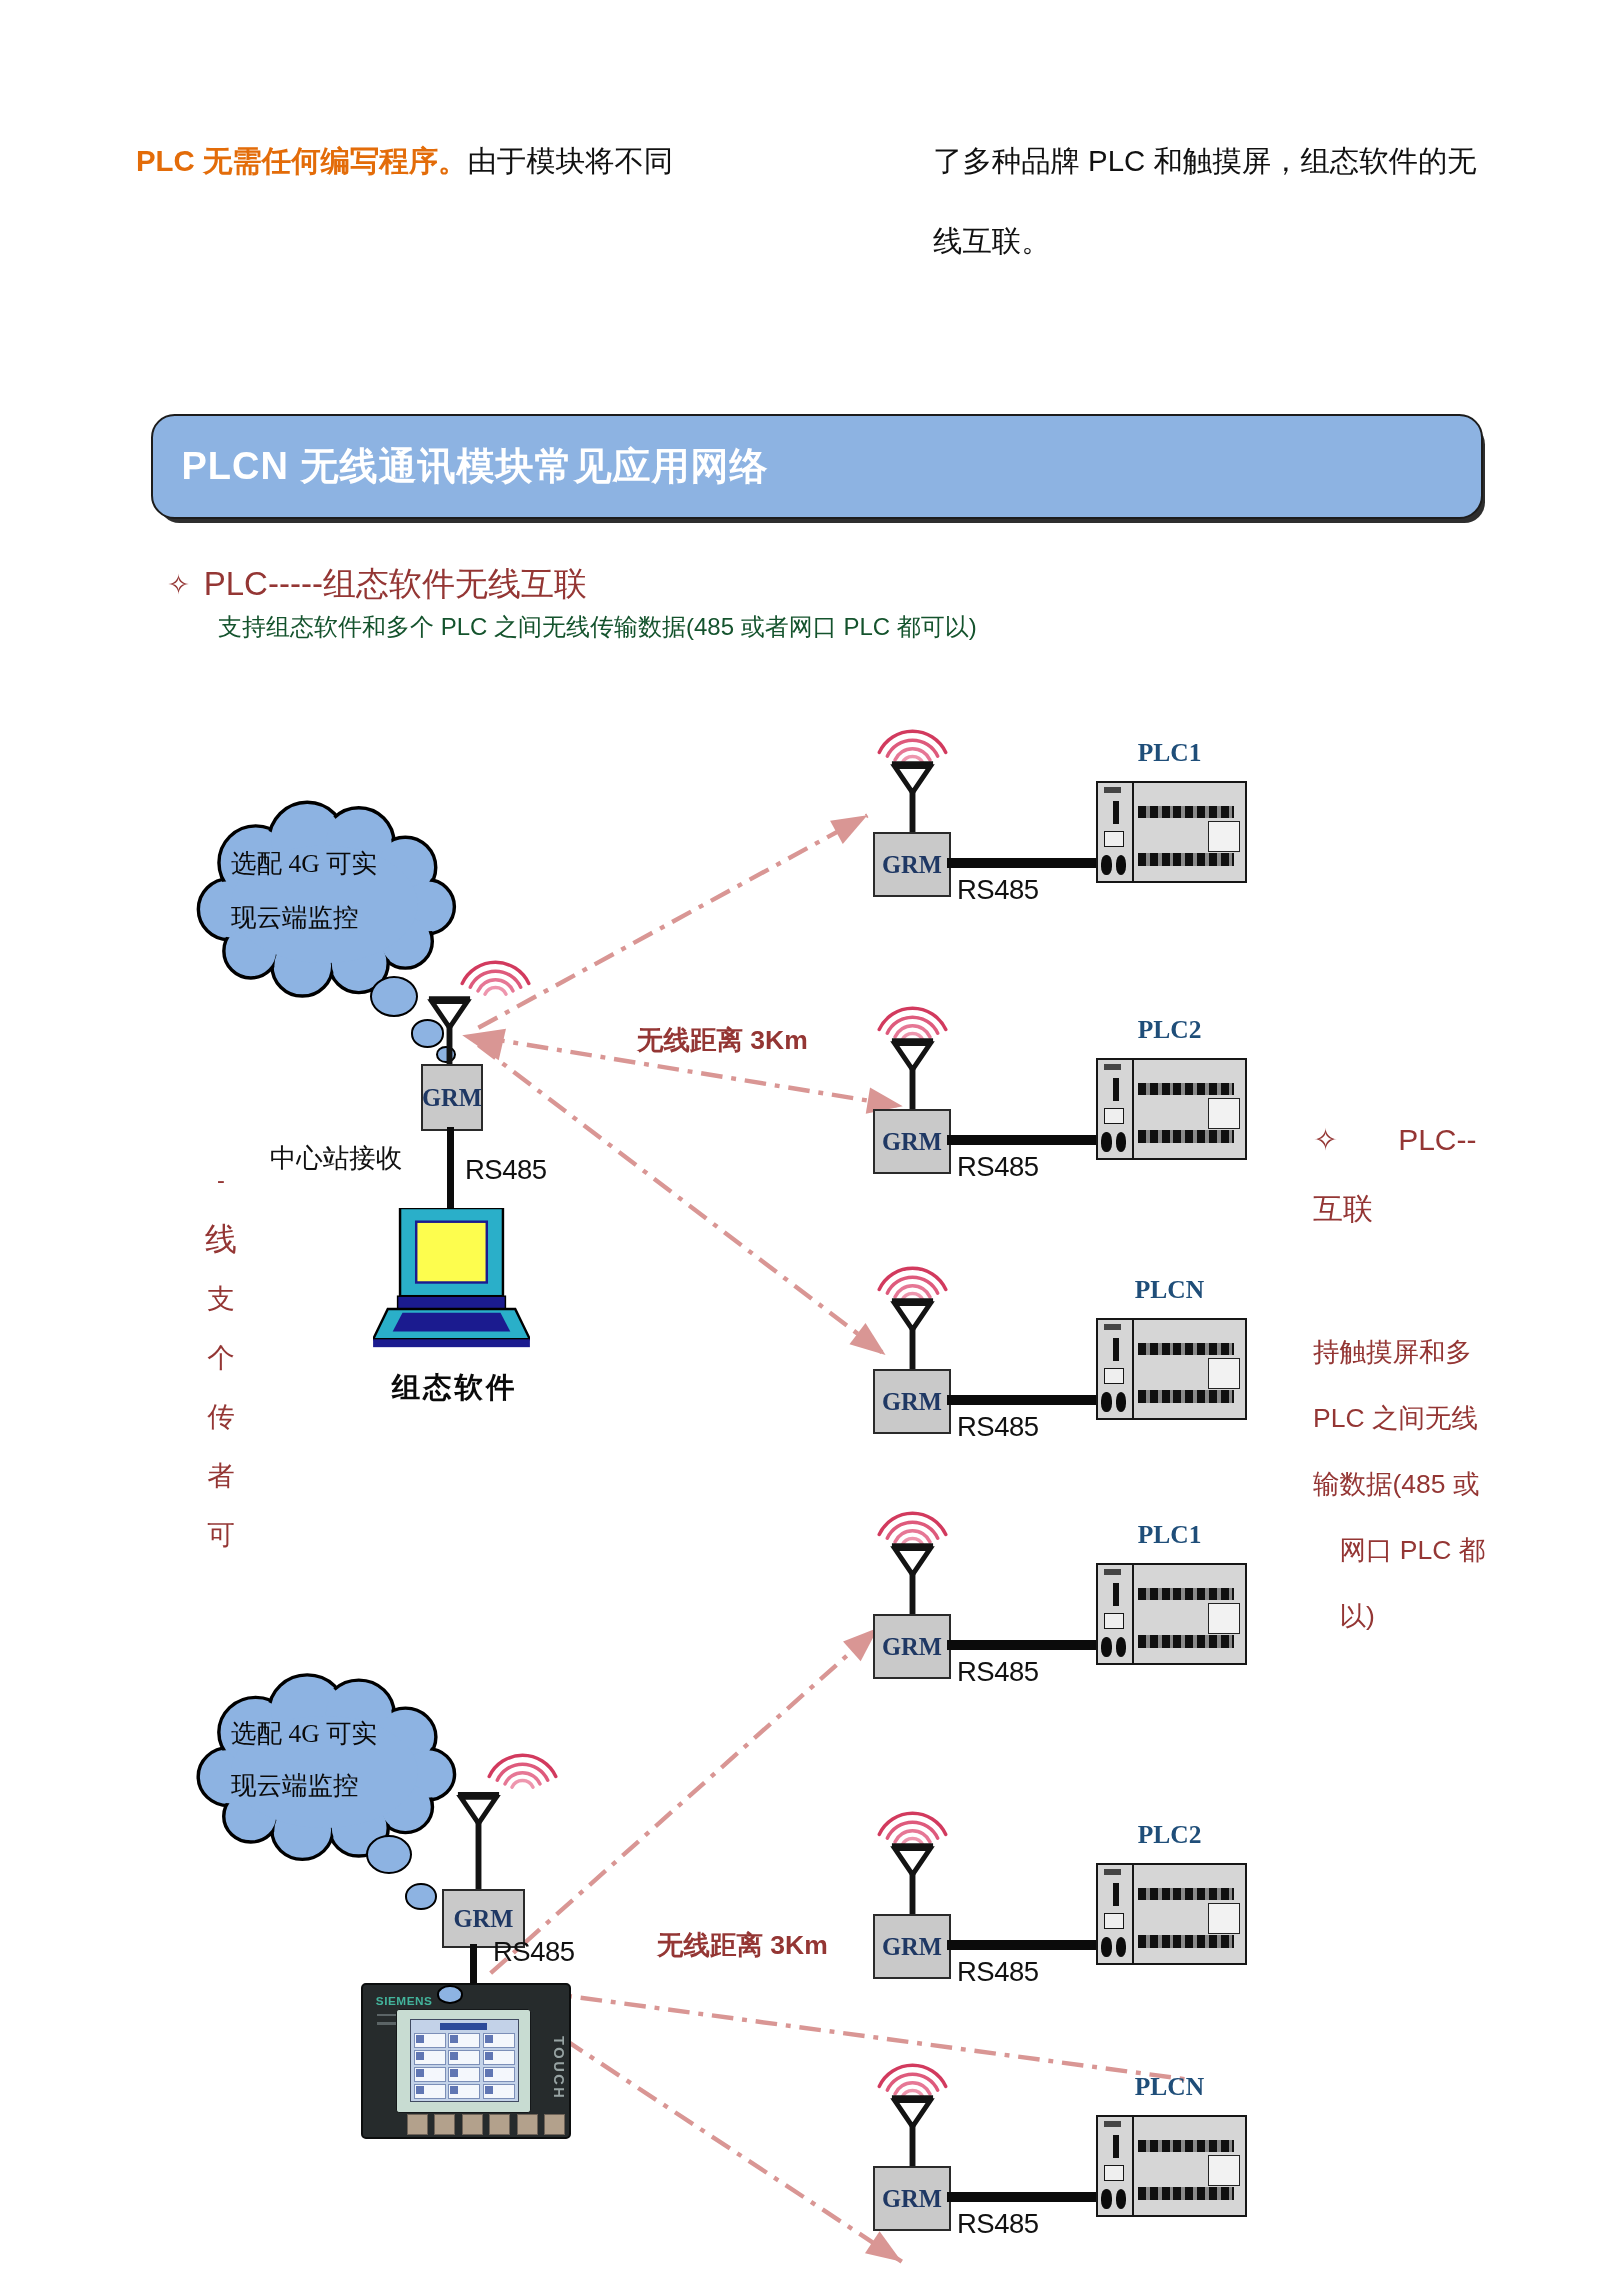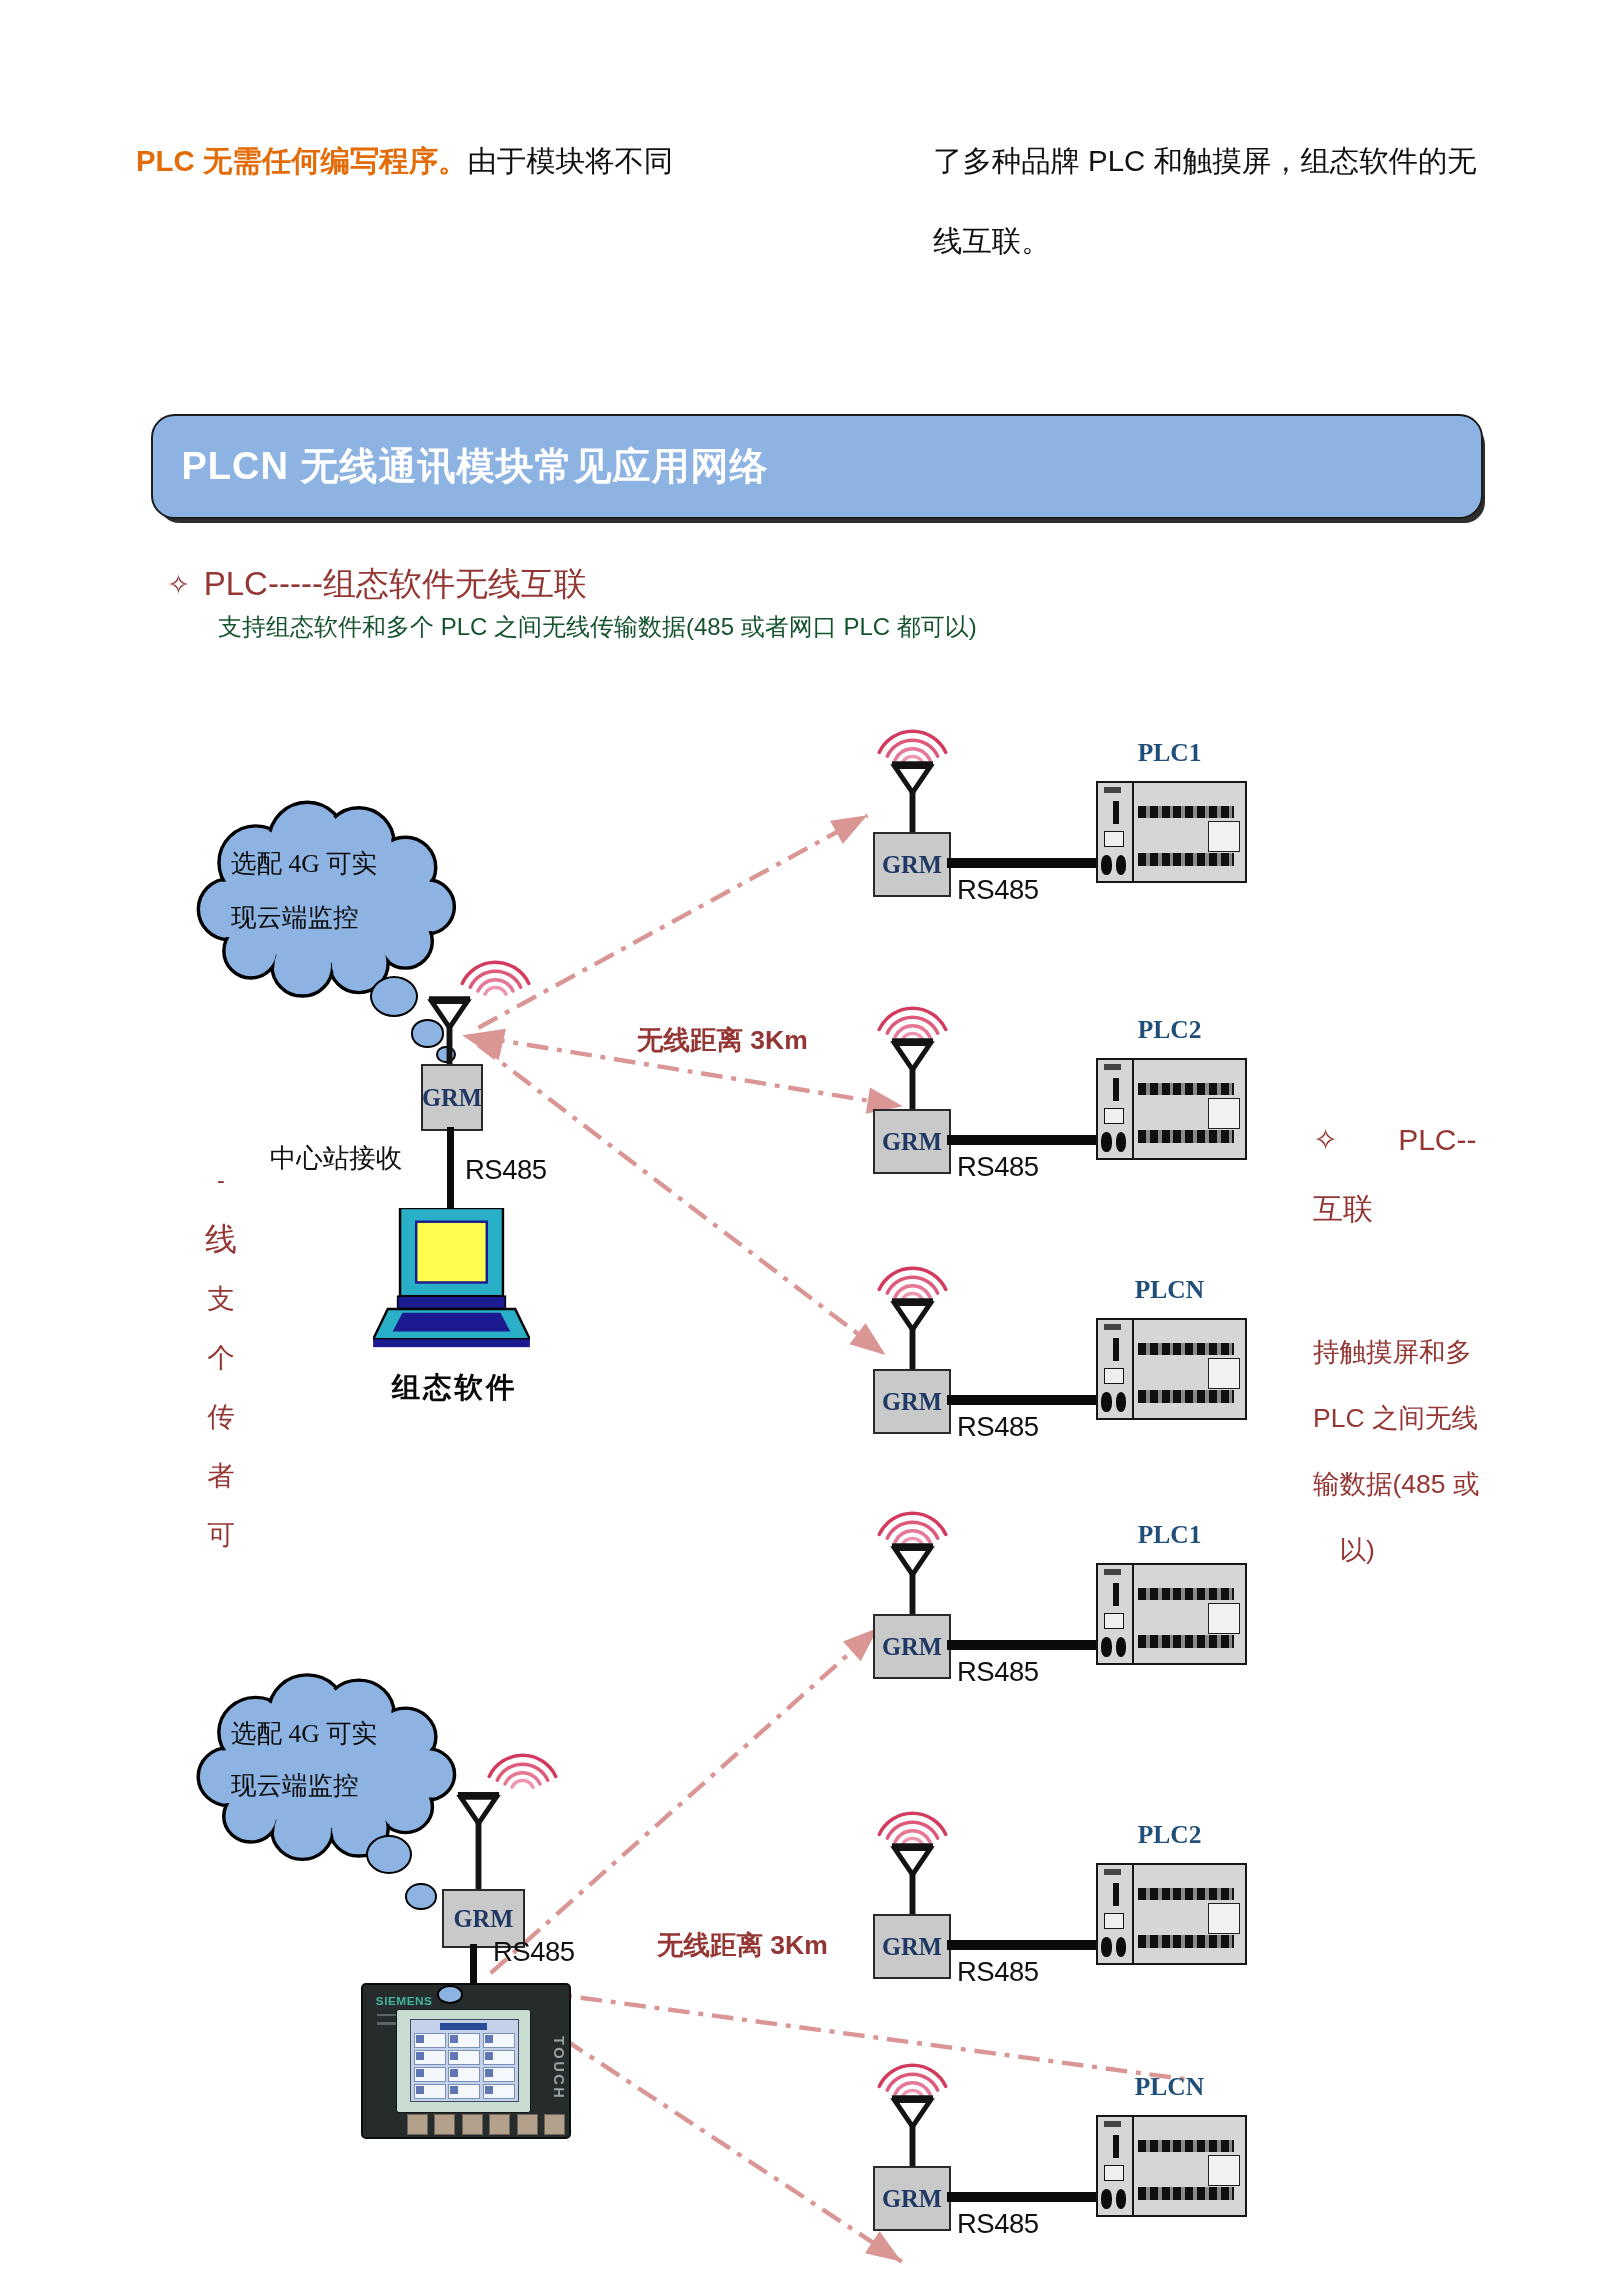--- a/index.html
+++ b/index.html
@@ -210,20 +210,21 @@
   </div>
 
   <div class="right-head">
     <div>✧　　PLC--</div>
     <div>互联</div>
   </div>
   <div class="right-body">
     <div>持触摸屏和多</div>
     <div>PLC 之间无线</div>
     <div>输数据(485 或</div>
+    <div>　网口 PLC 都</div>
     <div>　以)</div>
   </div>
 
   <div class="cloud" style="left:182px;top:1667px;">
     <svg viewBox="0 0 560 420" width="275" height="196" preserveAspectRatio="none">
       <g fill="#8DB3E2" stroke="#000" stroke-width="7">
         <circle cx="95" cy="235" r="62"></circle>
           <circle cx="150" cy="140" r="75"></circle>
           <circle cx="255" cy="95" r="78"></circle>
         <circle cx="360" cy="100" r="72"></circle>

